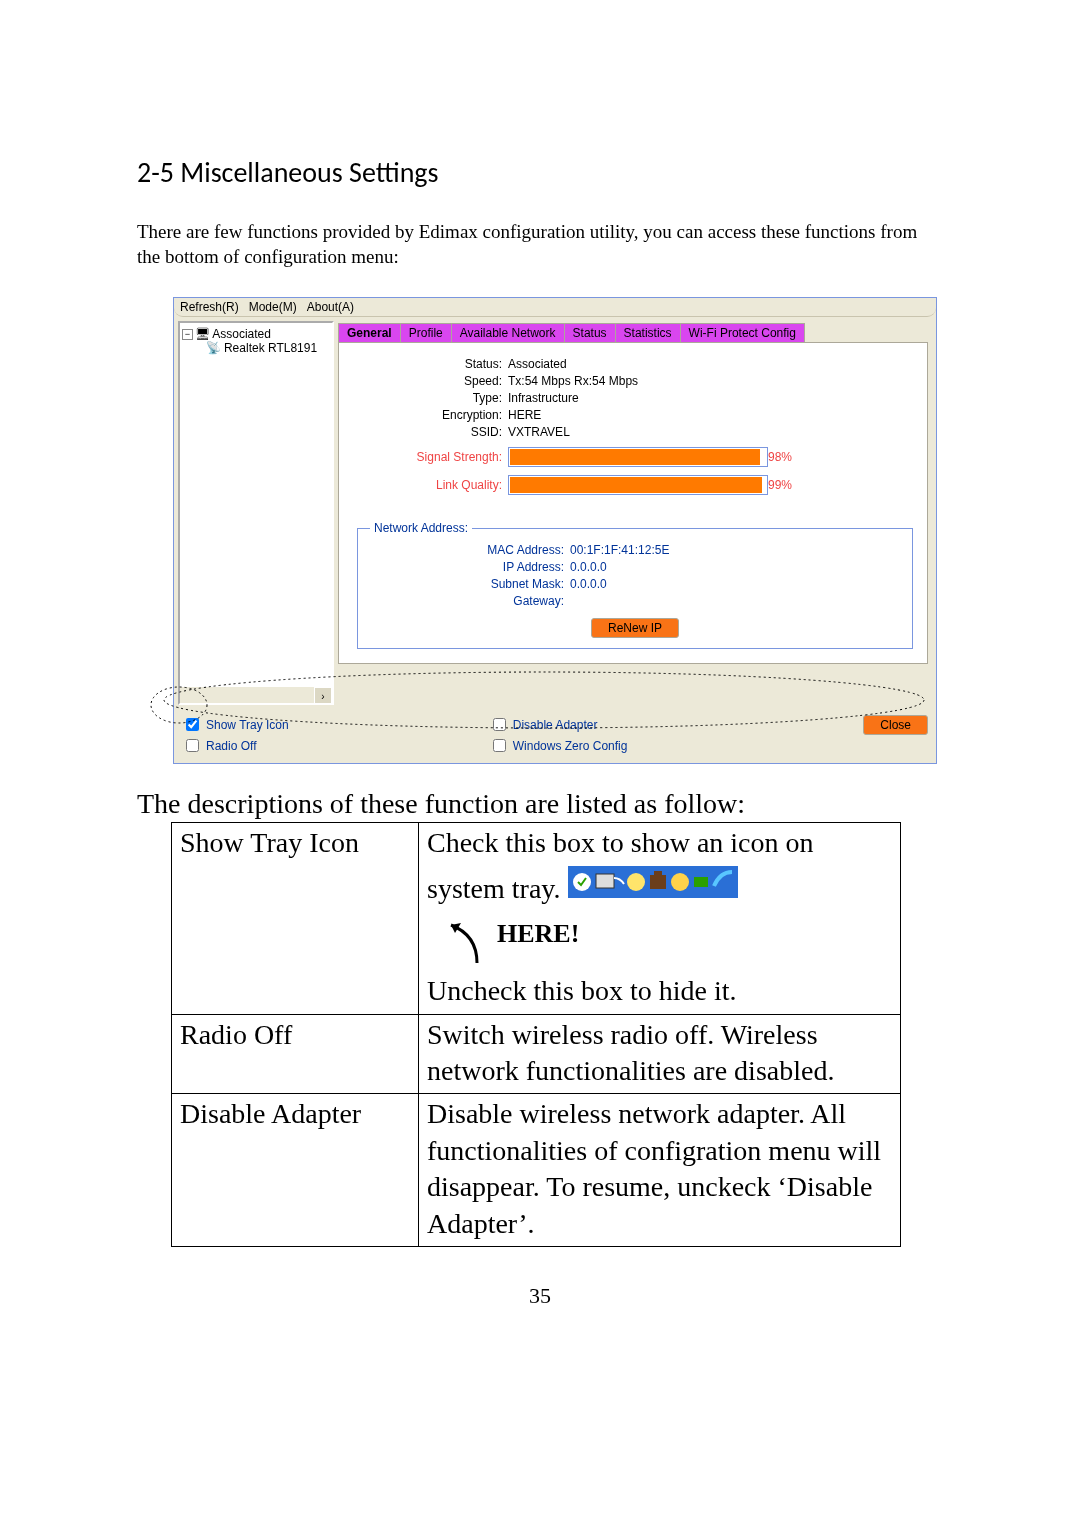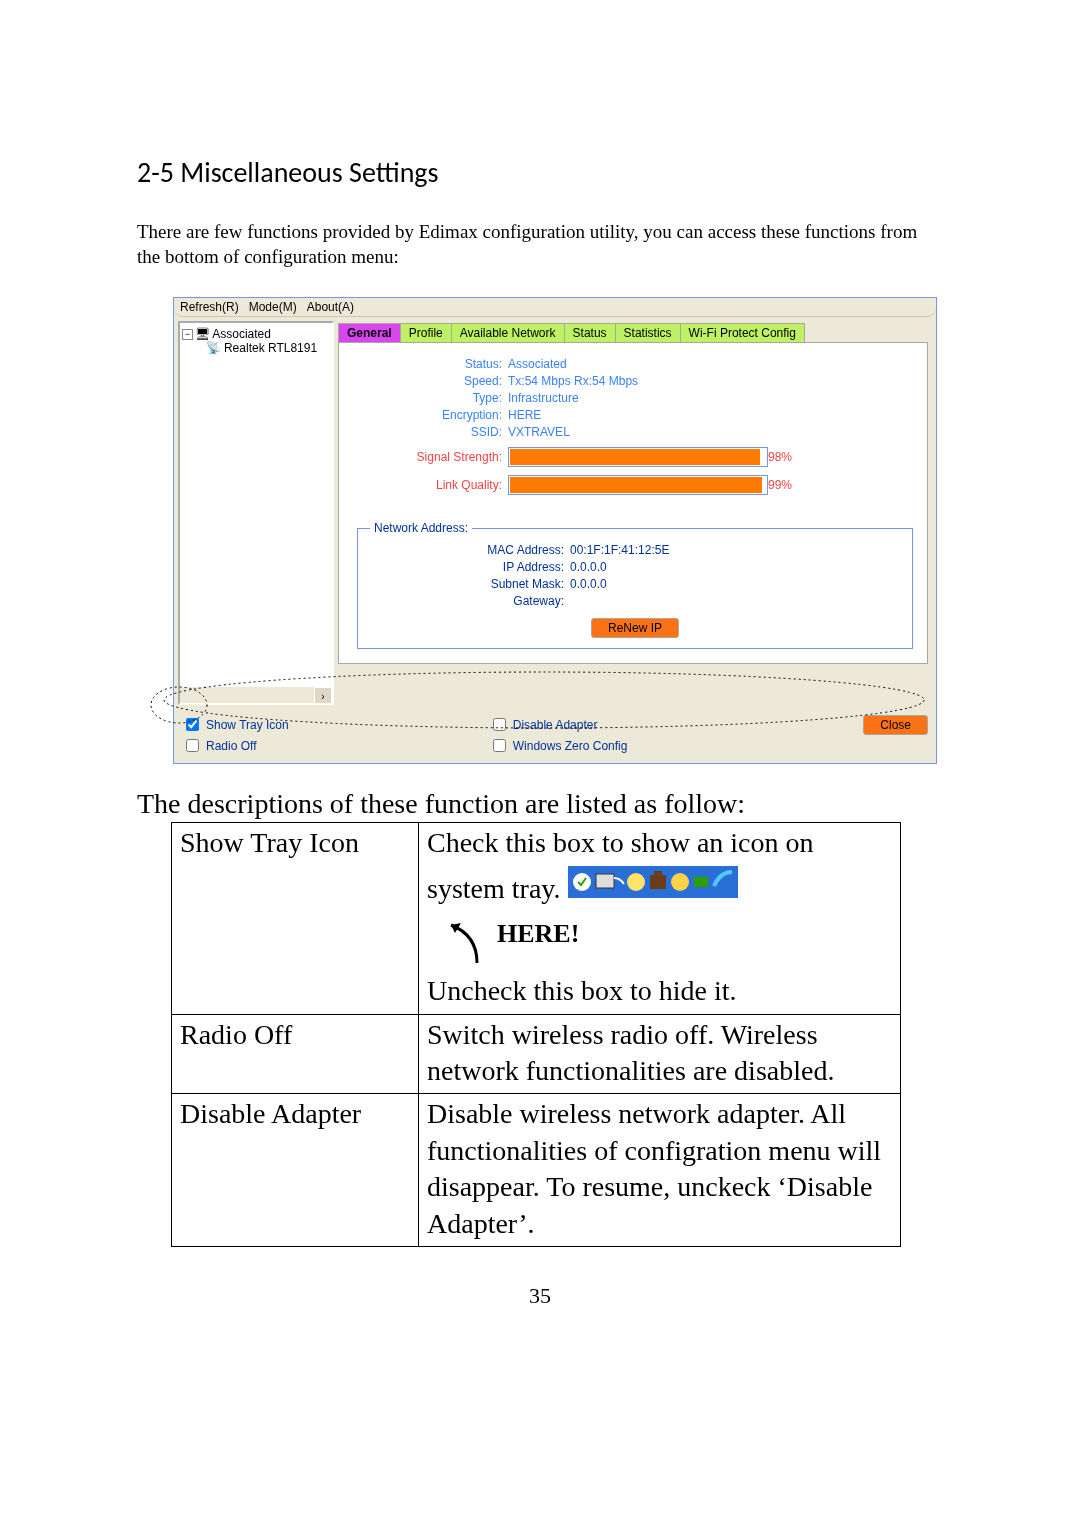--- a/index.html
+++ b/index.html
@@ -97,39 +97,39 @@
   }
   .tabstrip {
     display: flex;
     gap: 0;
     font-size: 12px;
   }
   .tabstrip .tab {
     padding: 2px 8px;
     border: 1px solid #aca899;
     border-bottom: none;
-    background: #bef264;
+    background: #d946ef;
     margin-right: -1px;
   }
   .tabstrip .tab.active {
     background: #d946ef;
     position: relative;
     z-index: 2;
     font-weight: bold;
   }
   .tabbody {
     border: 1px solid #aca899;
     background: #fff;
     padding: 14px 14px 8px 14px;
   }
   .kv-grid {
     display: grid;
     grid-template-columns: 155px 1fr;
     row-gap: 3px;
-    color: #3b82f6;
+    color: #000000;
     font-size: 12px;
   }
   .kv-grid .k { text-align: right; padding-right: 6px; }
   .bar-row {
     display: grid;
     grid-template-columns: 155px 260px 40px;
     align-items: center;
     margin-top: 8px;
     color: #ef4444;
   }

